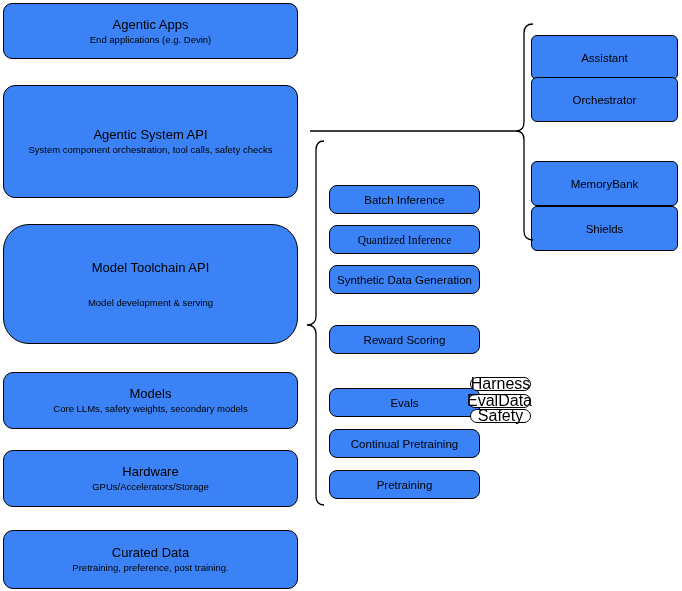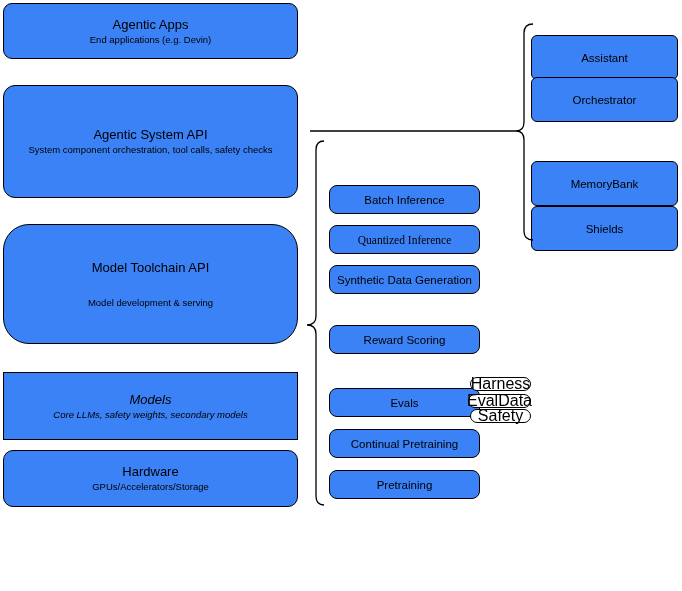--- a/index.html
+++ b/index.html
@@ -22,21 +22,21 @@
     justify-content:center;
     text-align:center;
   }
   .node .title{font-size:13px;line-height:16px;}
   .node .subtitle{font-size:9.5px;line-height:13px;}
   
   .lbox{left:3px;width:295px;}
   .l0{top:3px;height:56px;border-radius:9px;}
   .l1{top:85px;height:113px;border-radius:12px;}
   .l2{top:224px;height:120px;border-radius:26px;gap:20px;}
-  .l3{top:372px;height:68px;border-radius:0;font-style:italic;}
+  .l3{top:372px;height:57px;border-radius:10px;}
   .l4{top:450px;height:57px;border-radius:10px;}
   .l5{top:530px;height:59px;border-radius:10px;}
   
   .mbox{left:329px;width:151px;height:29px;border-radius:8px;font-size:11.5px;}
   .m0{top:144px;} .m1{top:185px;} .m2{top:225px;font-family:Liberation Serif, serif;} .m3{top:265px;}
   .m4{top:306px;margin-top:19px;} .m5{top:348px;} .m6{top:388px;} .m7{top:429px;} .m8{top:470px;}
   
   .rbox{left:531px;width:147px;height:45px;border-radius:6px;font-size:11.5px;text-align:right;}
   .r0{top:35px;} .r1{top:77px;} .r2{top:118px;} .r3{top:161px;} .r4{top:206px;}
   
@@ -81,20 +81,24 @@
     <div class="subtitle">Model development &amp; serving</div>
   </div>
   <div class="node lbox l3">
     <div class="title">Models</div>
     <div class="subtitle">Core LLMs, safety weights, secondary models</div>
   </div>
   <div class="node lbox l4">
     <div class="title">Hardware</div>
     <div class="subtitle">GPUs/Accelerators/Storage</div>
   </div>
+  <div class="node lbox l5">
+    <div class="title">Curated Data</div>
+    <div class="subtitle">Pretraining, preference, post training.</div>
+  </div>
 
   <div class="node mbox m1">Batch Inference</div>
   <div class="node mbox m2">Quantized Inference</div>
   <div class="node mbox m3">Synthetic Data Generation</div>
   <div class="node mbox m4">Reward Scoring</div>
   <div class="node mbox m6">Evals</div>
   <div class="node mbox m7">Continual Pretraining</div>
   <div class="node mbox m8">Pretraining</div>
 
   <div class="pill p0">Harness</div>

